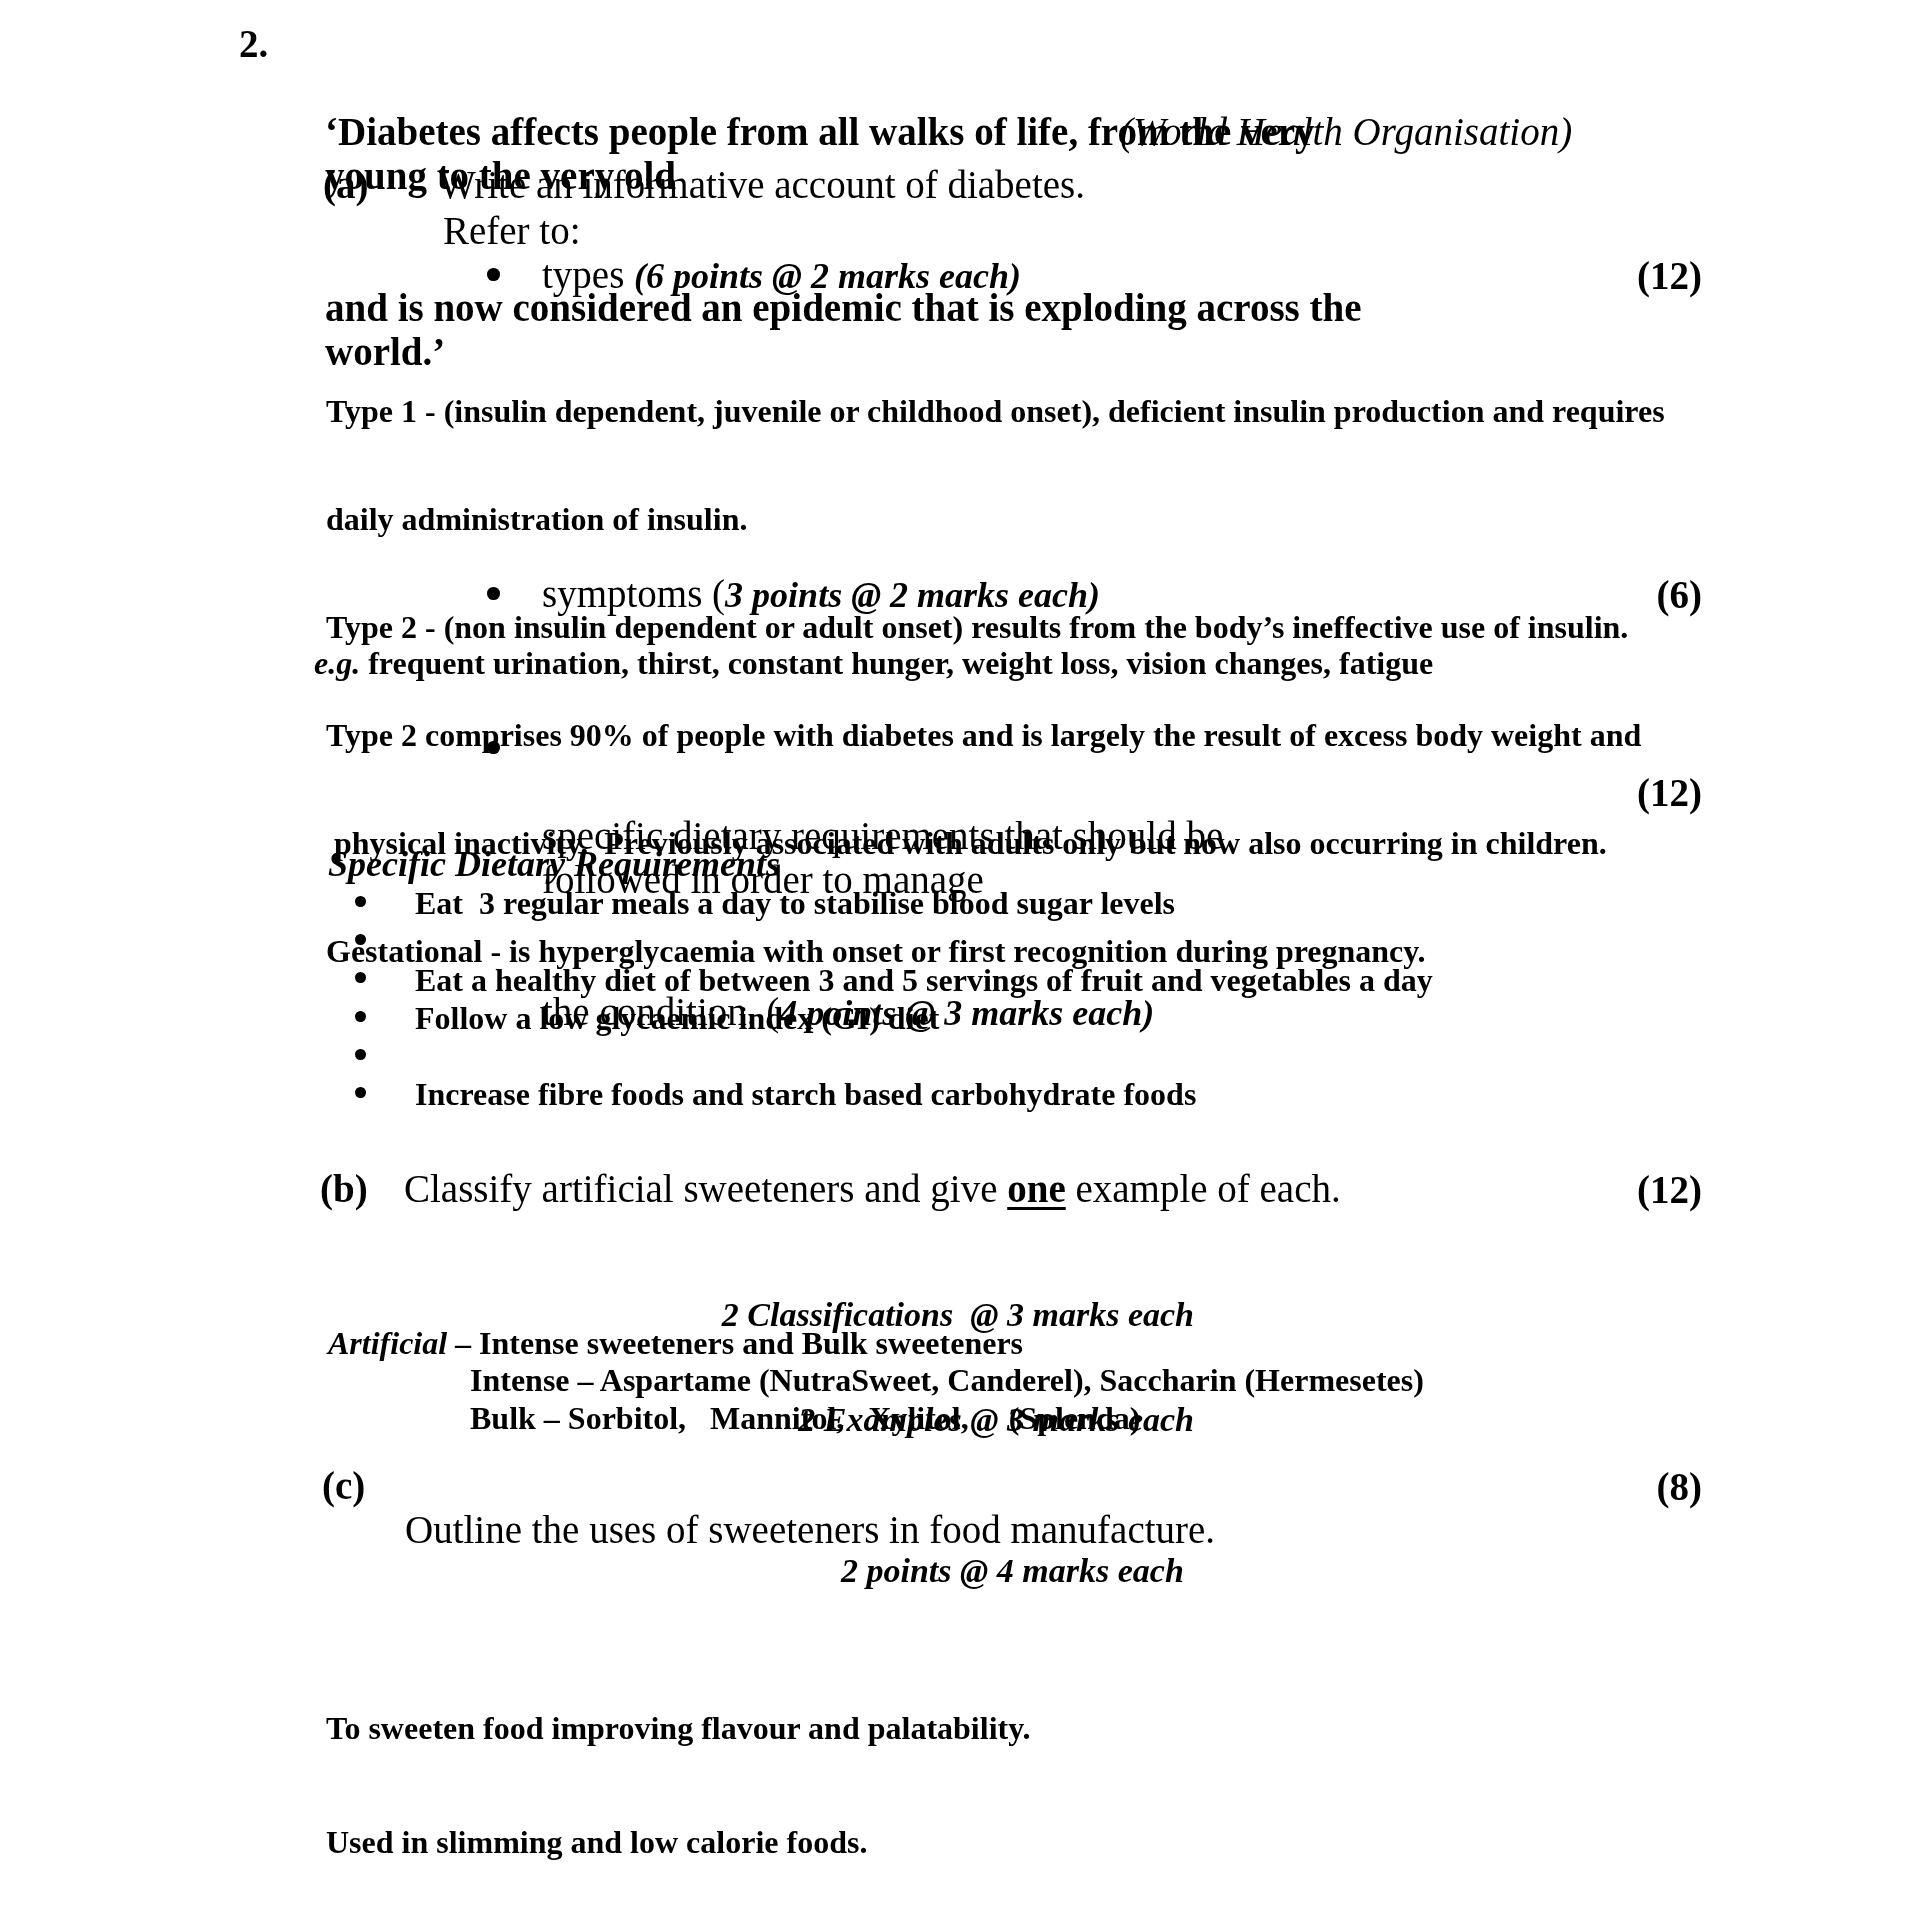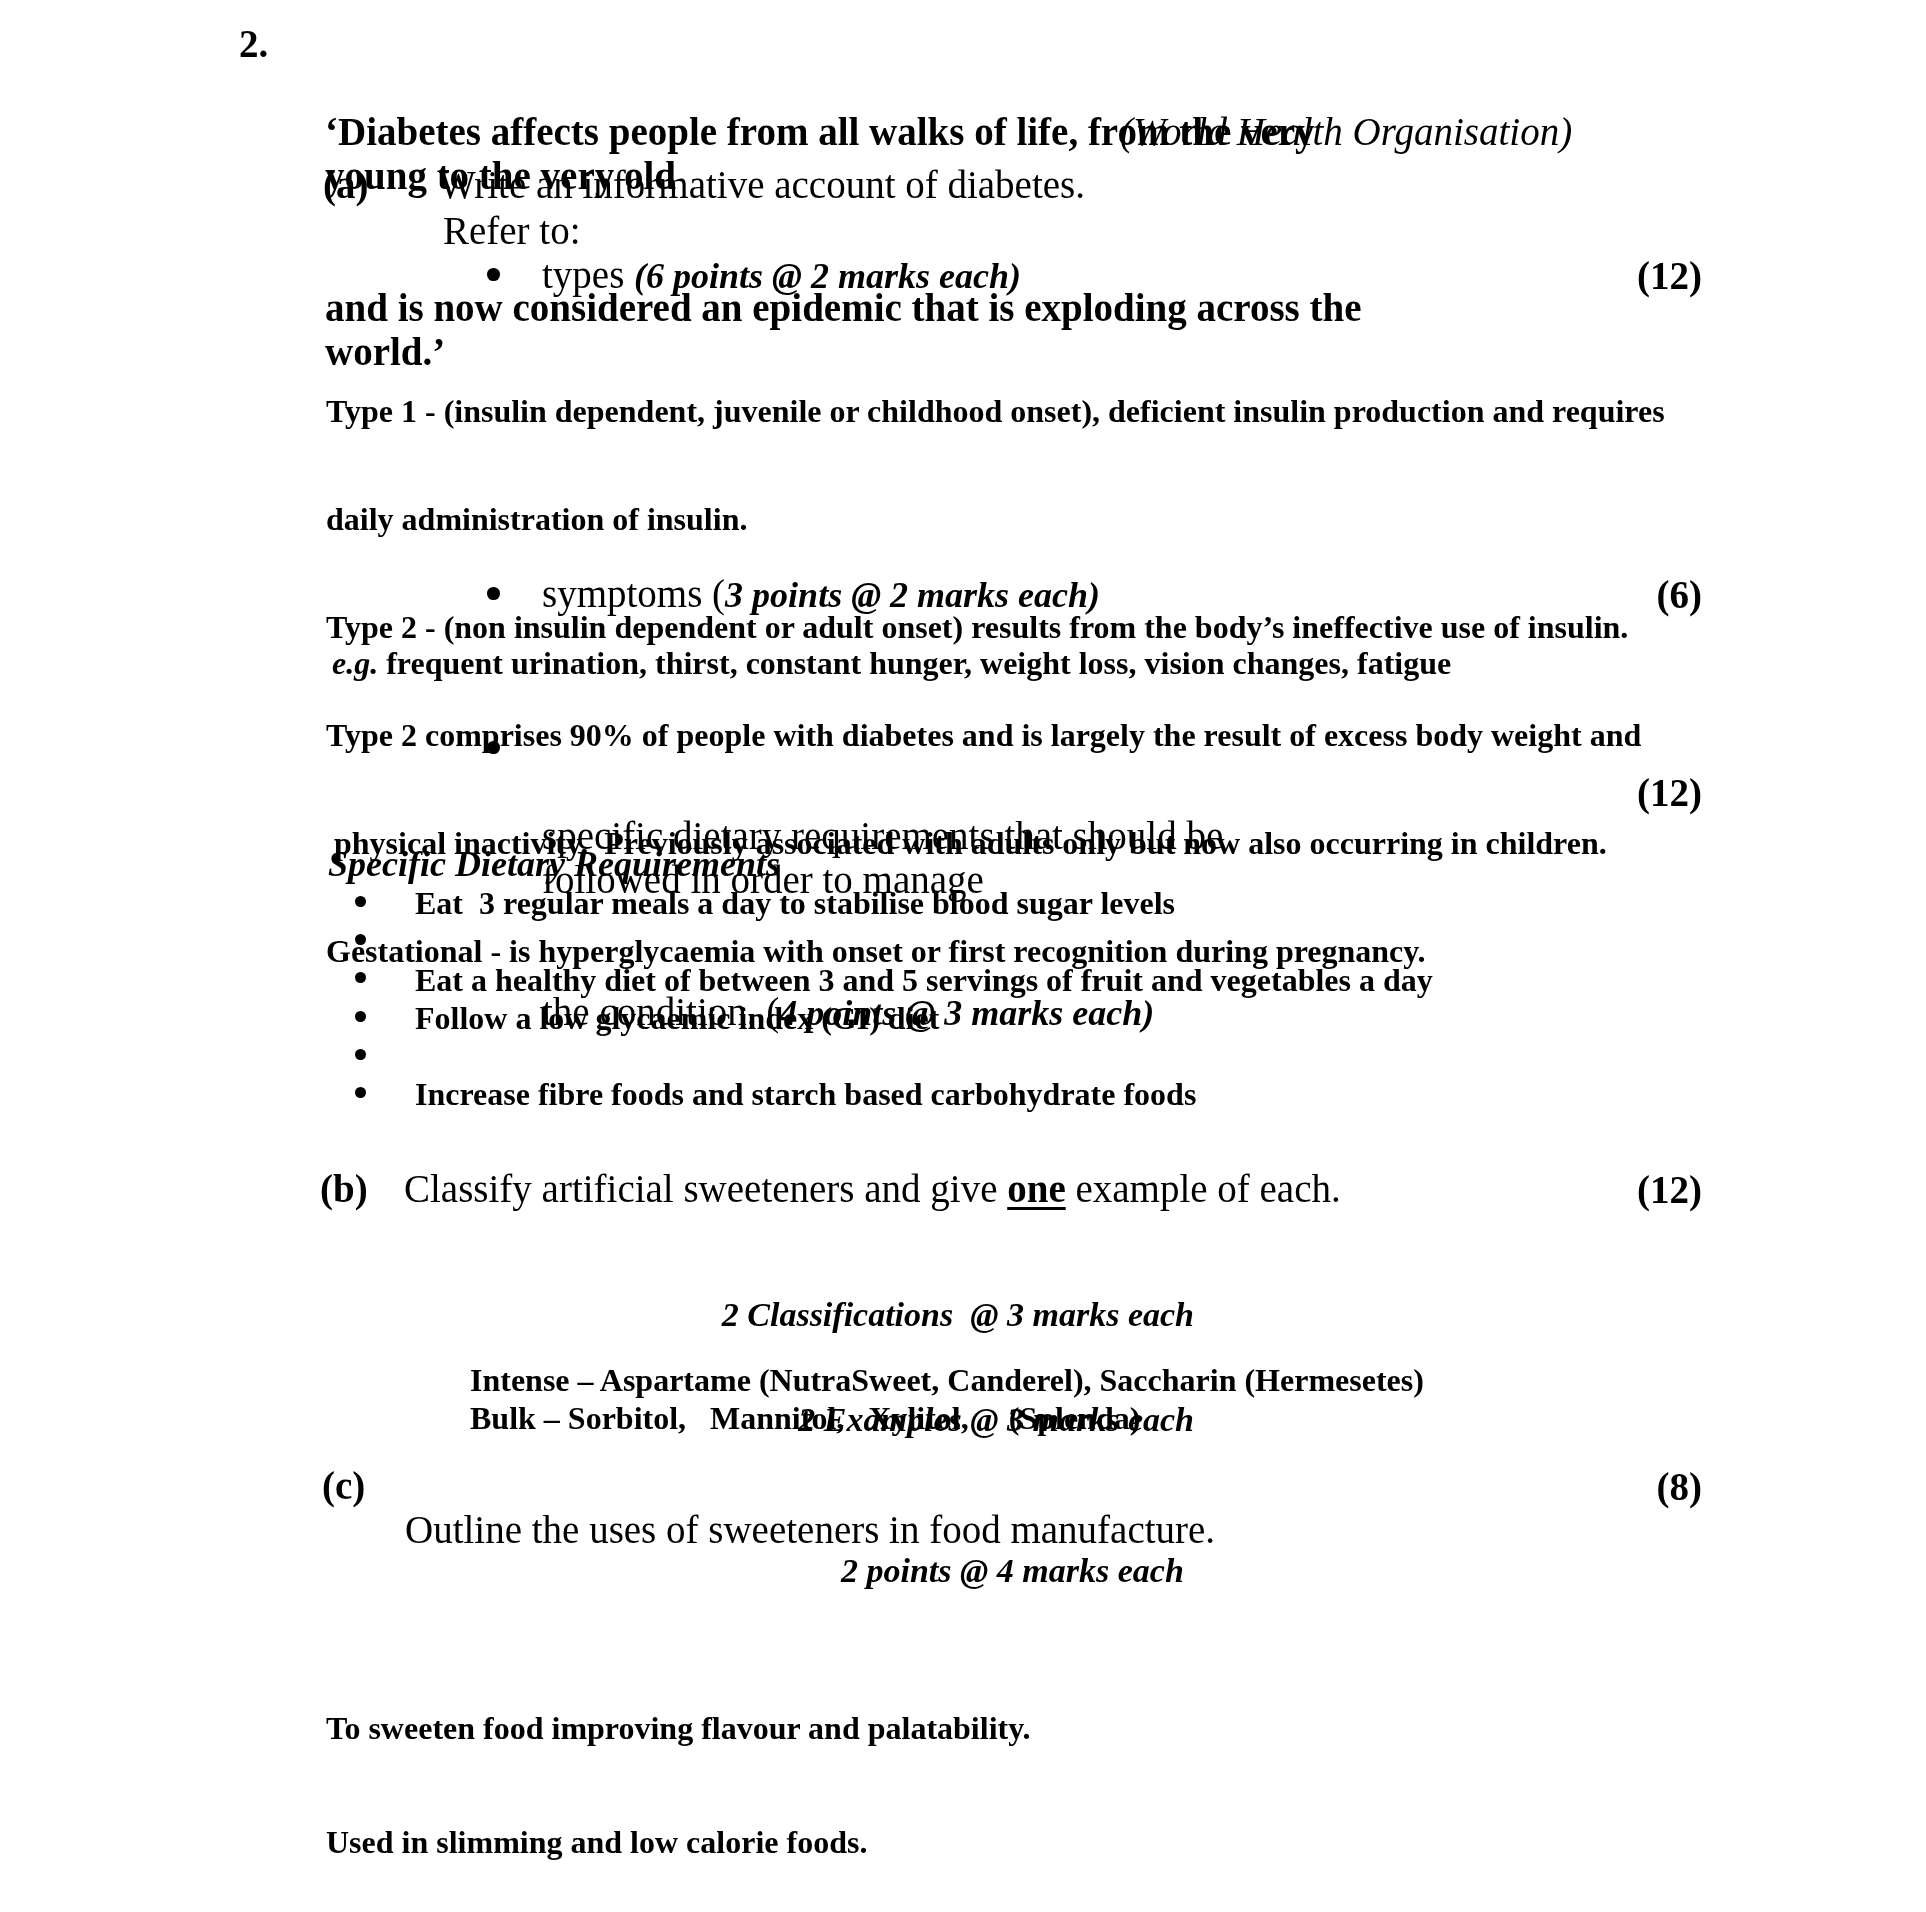--- a/index.html
+++ b/index.html
@@ -53,21 +53,21 @@
     <div>Type 2 - (non insulin dependent or adult onset) results from the body’s ineffective use of insulin.</div>
     <div>Type 2 comprises 90% of people with diabetes and is largely the result of excess body weight and</div>
     <div> physical inactivity.  Previously associated with adults only but now also occurring in children.</div>
     <div>Gestational - is hyperglycaemia with onset or first recognition during pregnancy.</div>
   </div>
 
   <div class="dot dot13" style="left:487px;top:587px;"></div>
   <div class="abs q" style="left:542px;top:572px;"><span>symptoms (</span><span class="scheme">3 points @ 2 marks each)</span></div>
   <div class="abs marks right-col" style="top:572px;">(6)</div>
 
-  <div class="abs ans" style="left:332px;top:645px;"><span class="i">e.g.</span><span> frequent urination, thirst, constant hunger, weight loss, vision changes, fatigue</span></div>
+  <div class="abs ans" style="left:314px;top:645px;"><span class="i">e.g.</span><span> frequent urination, thirst, constant hunger, weight loss, vision changes, fatigue</span></div>
 
   <div class="dot dot13" style="left:487px;top:741px;"></div>
   <div class="abs q" style="left:542px;top:726px;width:774px;">
     <div>specific dietary requirements that should be followed in order to manage</div>
     <div><span>the condition. (</span><span class="scheme">4 points @ 3 marks each)</span></div>
   </div>
   <div class="abs marks right-col" style="top:770px;">(12)</div>
 
   <div class="abs scheme" style="left:328px;top:843px;">Specific Dietary Requirements</div>
 
@@ -84,20 +84,21 @@
 
   <div class="abs q b" style="left:320px;top:1167px;">(b)</div>
   <div class="abs q" style="left:404px;top:1167px;"><span>Classify artificial sweeteners and give </span><span class="b u">one</span><span> example of each.</span></div>
   <div class="abs marks right-col" style="top:1167px;">(12)</div>
 
   <div class="abs scheme35" style="right:733px;top:1227px;text-align:right;">
     <div>2 Classifications  @ 3 marks each</div>
     <div>2 Examples @ 3 marks each</div>
   </div>
 
+  <div class="abs ans" style="left:328px;top:1325px;"><span class="i">Artificial</span><span> – Intense sweeteners and Bulk sweeteners</span></div>
   <div class="abs ans" style="left:470px;top:1362px;">Intense – Aspartame (NutraSweet, Canderel), Saccharin (Hermesetes)</div>
   <div class="abs ans" style="left:470px;top:1400px;">Bulk – Sorbitol,   Mannitol,   Xylitol,     (Splenda)</div>
 
   <div class="abs q b" style="left:322px;top:1464px;">(c)</div>
   <div class="abs q" style="left:405px;top:1464px;margin-top:44px;">Outline the uses of sweeteners in food manufacture.</div>
   <div class="abs marks right-col" style="top:1464px;">(8)</div>
 
   <div class="abs scheme35" style="left:841px;top:1553px;">2 points @ 4 marks each</div>
 
   <div class="abs" style="left:326px;top:1633px;font-size:32px;line-height:38px;font-weight:bold;">

